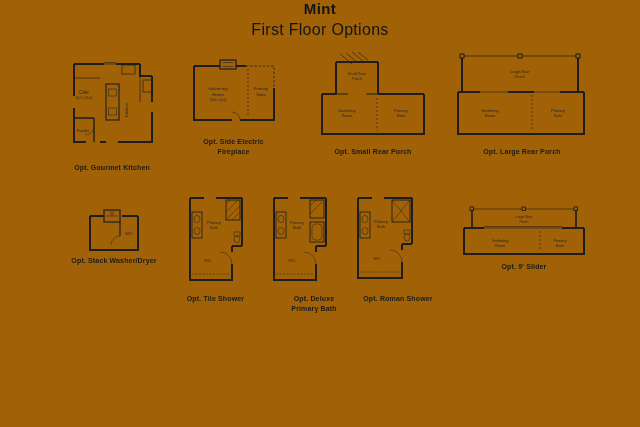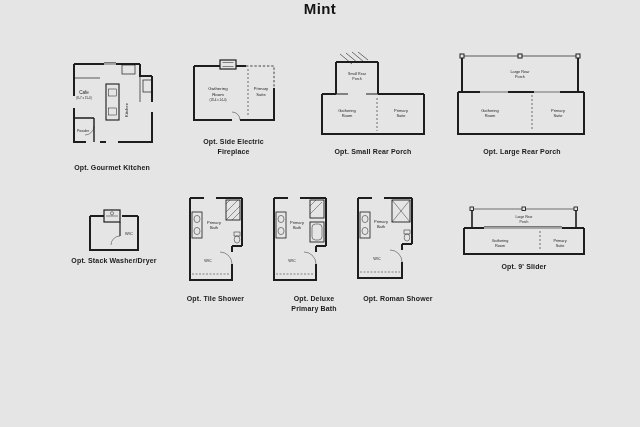--- a/index.html
+++ b/index.html
@@ -1,20 +1,20 @@
 <!DOCTYPE html>
 <html><head>
 <meta charset="utf-8">
 <style>
   * { margin:0; padding:0; box-sizing:border-box; }
   html,body { background:#ffffff; }
   body { font-family:"Liberation Sans", sans-serif; }
   .canvas {
     position:relative; width:640px; height:427px;
-    background:#e5e5e5; margin:0 auto; overflow:hidden;
+    background:#a16207; margin:0 auto; overflow:hidden;
   }
   .plan { position:absolute; }
   .plan svg { display:block; }
   .plan svg text { font-family:"Liberation Sans", sans-serif; fill:#262626; }
   .caption {
     position:absolute; font-size:7px; font-weight:bold; color:#1b1b1b;
     text-align:center; line-height:1.45; letter-spacing:.15px;
   }
   .title-block { position:absolute; left:0; right:0; top:350; text-align:center; color:#141414; }
   .title-name { font-size:15px; font-weight:bold; letter-spacing:.4px; }
@@ -218,15 +218,16 @@
       <text x="42" y="40" font-size="3.8" text-anchor="middle">Gathering</text>
       <text x="42" y="45" font-size="3.8" text-anchor="middle">Room</text>
       <text x="102" y="40" font-size="3.8" text-anchor="middle">Primary</text>
       <text x="102" y="45" font-size="3.8" text-anchor="middle">Suite</text>
     </svg>
   </div>
   <div class="caption" style="left:464px; top:262px; width:120px;">Opt. 9' Slider</div>
 
   <div class="title-block">
     <div class="title-name">Mint</div>
+    <div class="title-sub">First Floor Options</div>
   </div>
 
 </div>
 
 </body></html>

